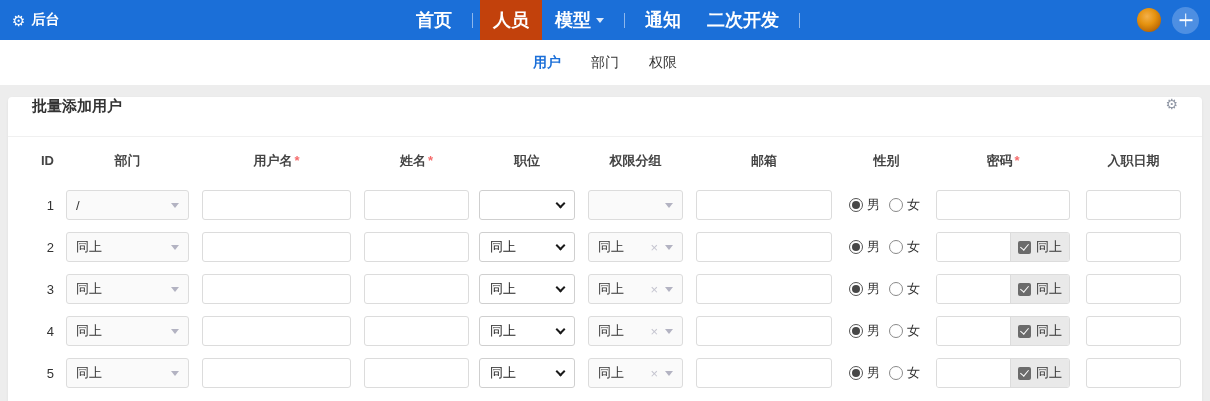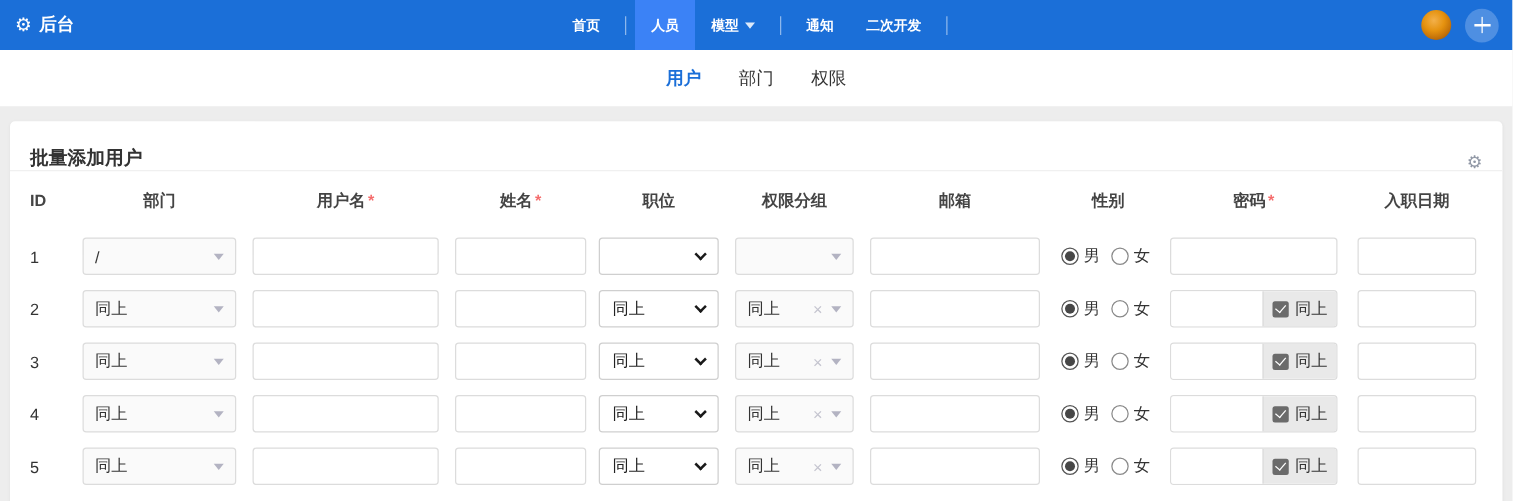--- a/index.html
+++ b/index.html
@@ -4,50 +4,50 @@
 <style>
   * { margin:0; padding:0; box-sizing:border-box; }
   html,body { width:1210px; height:401px; overflow:hidden; }
   body { background:#ededed; font-family:"Liberation Sans","DejaVu Sans",sans-serif; }
 
   
   .topbar { height:40px; background:#1b6fd8; display:flex; align-items:center; position:relative; color:#fff; }
   .brand { display:flex; align-items:center; gap:6px; padding-left:12px; font-size:14px; font-weight:700; cursor:pointer; }
   .brand .gear { font-size:15px; line-height:1; }
   .nav { position:absolute; left:50%; transform:translateX(-50%); display:flex; align-items:center; height:100%; }
-  .nav-item { height:100%; display:flex; align-items:center; padding:0 13px; font-size:11px; font-weight:600; color:#fff; cursor:pointer; white-space:nowrap; }
-  .nav-item.active { background:#3b82f6; }
+  .nav-item { height:100%; display:flex; align-items:center; padding:0 13px; font-size:18px; font-weight:600; color:#fff; cursor:pointer; white-space:nowrap; }
+  .nav-item.active { background:#c2410c; }
   .nav-sep { width:1px; height:15px; background:rgba(255,255,255,.5); margin:0 7px; }
   .caret-down { width:0; height:0; border-left:4px solid transparent; border-right:4px solid transparent; border-top:5px solid rgba(255,255,255,.85); margin-left:5px; }
   .top-right { margin-left:auto; display:flex; align-items:center; gap:11px; padding-right:11px; }
   .avatar { width:24px; height:24px; border-radius:50%; cursor:pointer;
             background:radial-gradient(circle at 42% 35%, #f3b04a 0%, #e5920f 40%, #c06e08 70%, #7c4305 100%); }
   .add-btn { width:27px; height:27px; border-radius:50%; background:#4e8fe2; position:relative; cursor:pointer; }
   .add-btn::before, .add-btn::after { content:""; position:absolute; background:#fff; left:50%; top:50%; }
   .add-btn::before { width:13px; height:1.6px; transform:translate(-50%,-50%); }
   .add-btn::after  { width:1.6px; height:13px; transform:translate(-50%,-50%); }
 
   
   .subbar { height:45px; background:#fff; display:flex; align-items:center; justify-content:center; gap:30px; }
   .tab { font-size:14px; color:#333; cursor:pointer; }
   .tab.active { color:#1b6fd8; font-weight:700; }
 
   
   .panel { margin:12px 8px 0; background:#fff; border-radius:4px; box-shadow:0 1px 3px rgba(0,0,0,.06); height:320px; }
-  .panel-head { height:40px; display:flex; align-items:flex-end; padding:0 16px; border-bottom:1px solid #f0f0f0; }
+  .panel-head { height:40px; display:flex; align-items:flex-start; padding:0 24px; border-bottom:1px solid #f0f0f0; }
   .panel-title { font-size:15px; font-weight:700; color:#333; }
   .panel-gear { margin-left:auto; color:#9097a5; font-size:14px; cursor:pointer; line-height:1; }
 
   
   .thead { display:flex; align-items:center; height:47px; padding:0 16px; font-size:13px; font-weight:700; color:#444; }
   .trow  { display:flex; align-items:center; height:42px; padding:0 16px; font-size:13px; color:#333; }
   .th { text-align:center; }
   .req { color:#f56c6c; margin-left:2px; }
 
-  .c-id    { width:30px;  text-align:left; }
+  .c-id    { width:30px;  text-align:right; }
   .c-dept  { width:123px; margin-left:12px; }
   .c-user  { width:149px; margin-left:13px; }
   .c-name  { width:105px; margin-left:13px; }
   .c-pos   { width:96px;  margin-left:10px; }
   .c-perm  { width:95px;  margin-left:13px; }
   .c-email { width:136px; margin-left:13px; }
   .c-gender{ width:75px;  margin-left:17px; }
   .c-pass  { width:134px; margin-left:12px; }
   .c-date  { width:95px;  margin-left:16px; }
   .trow .c-gender { display:flex; align-items:center; }

